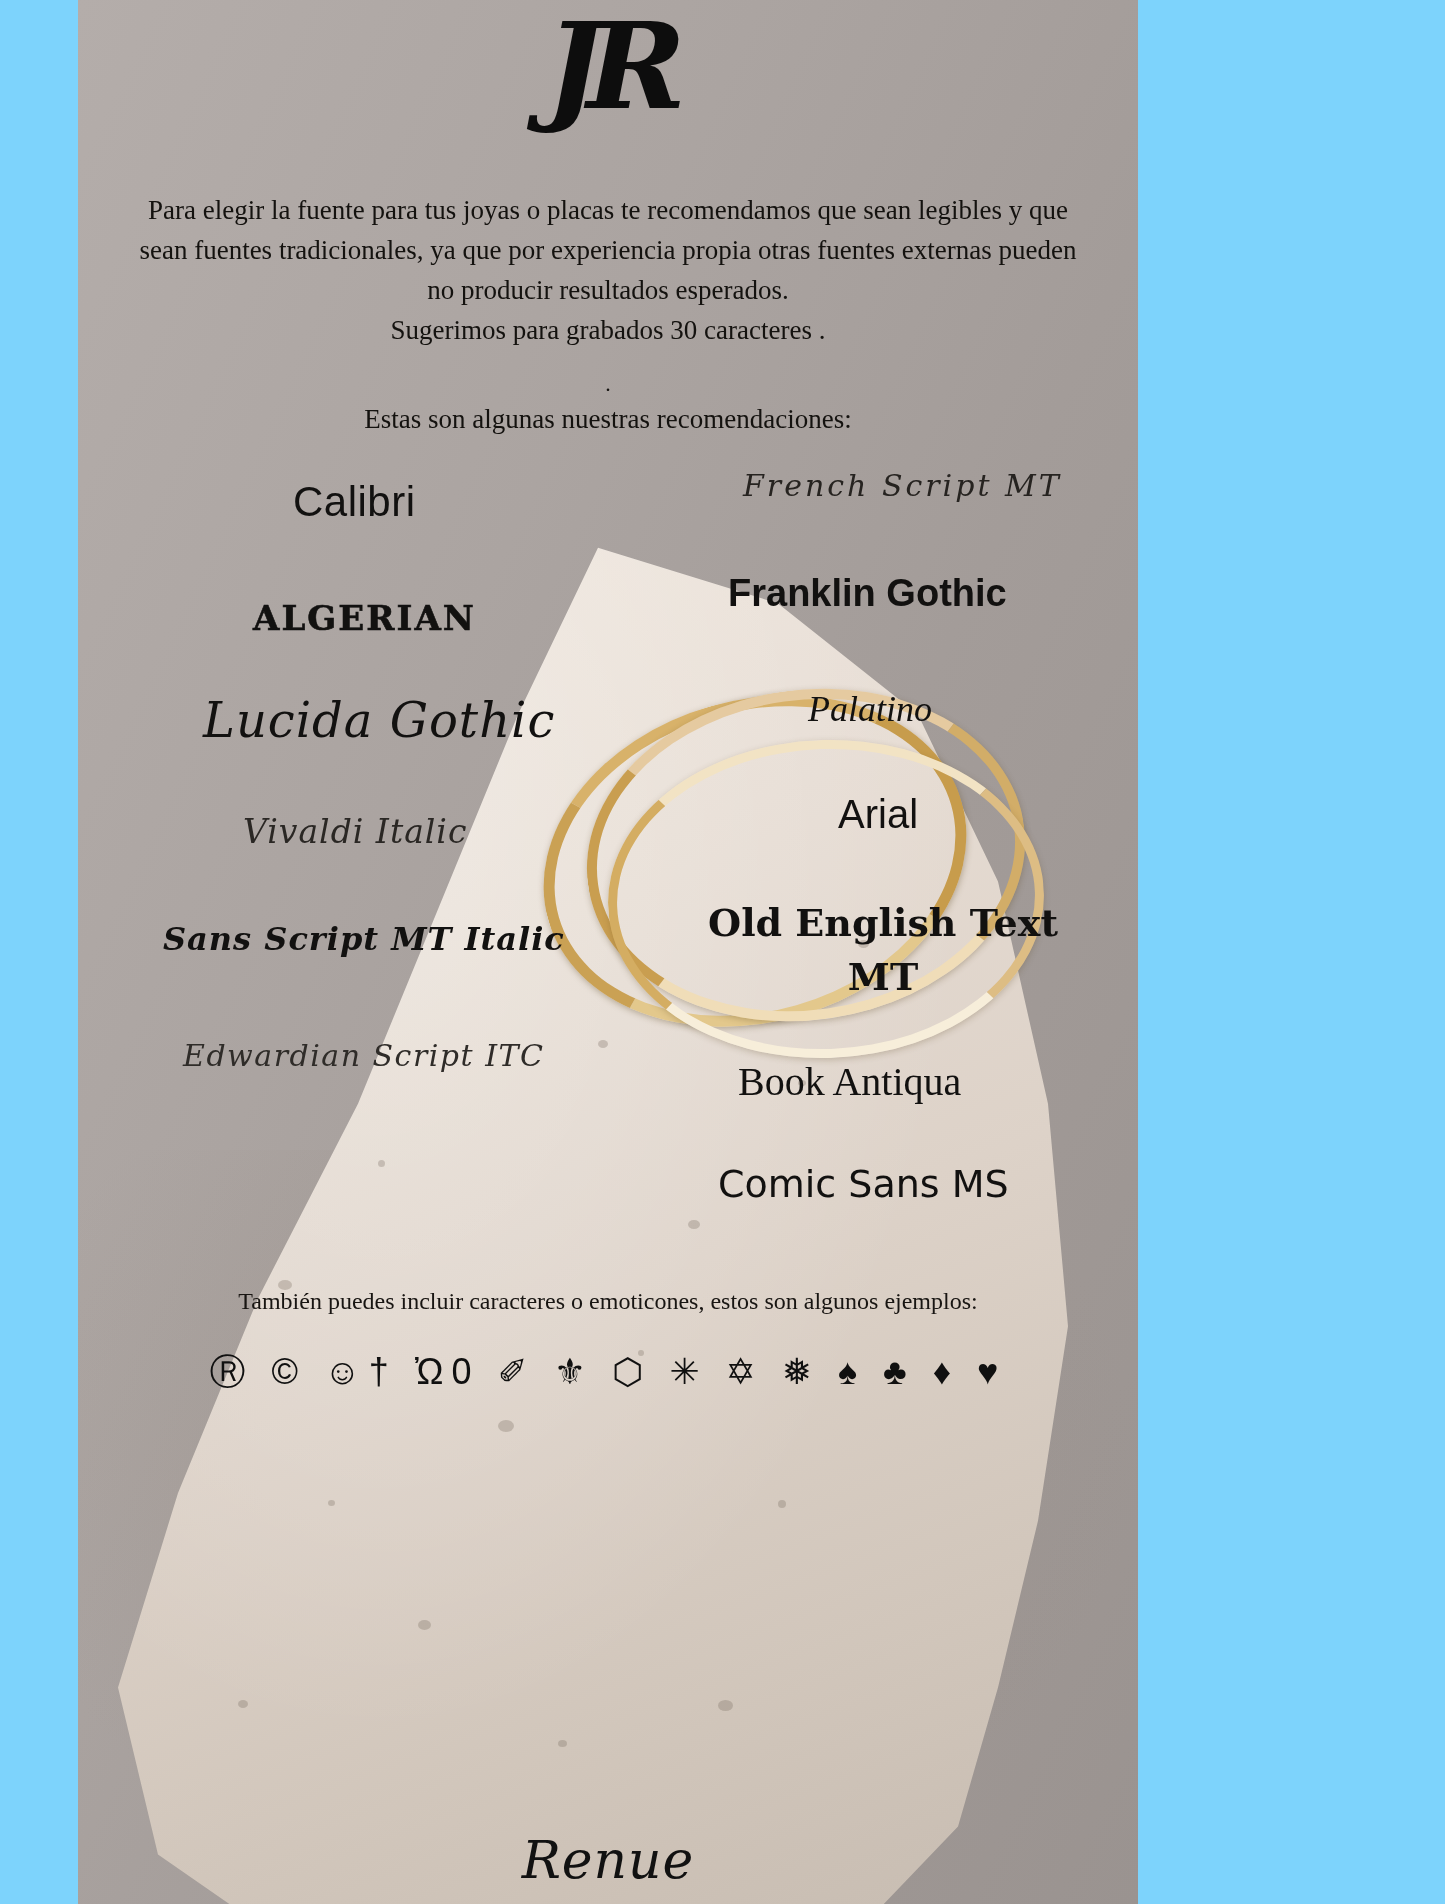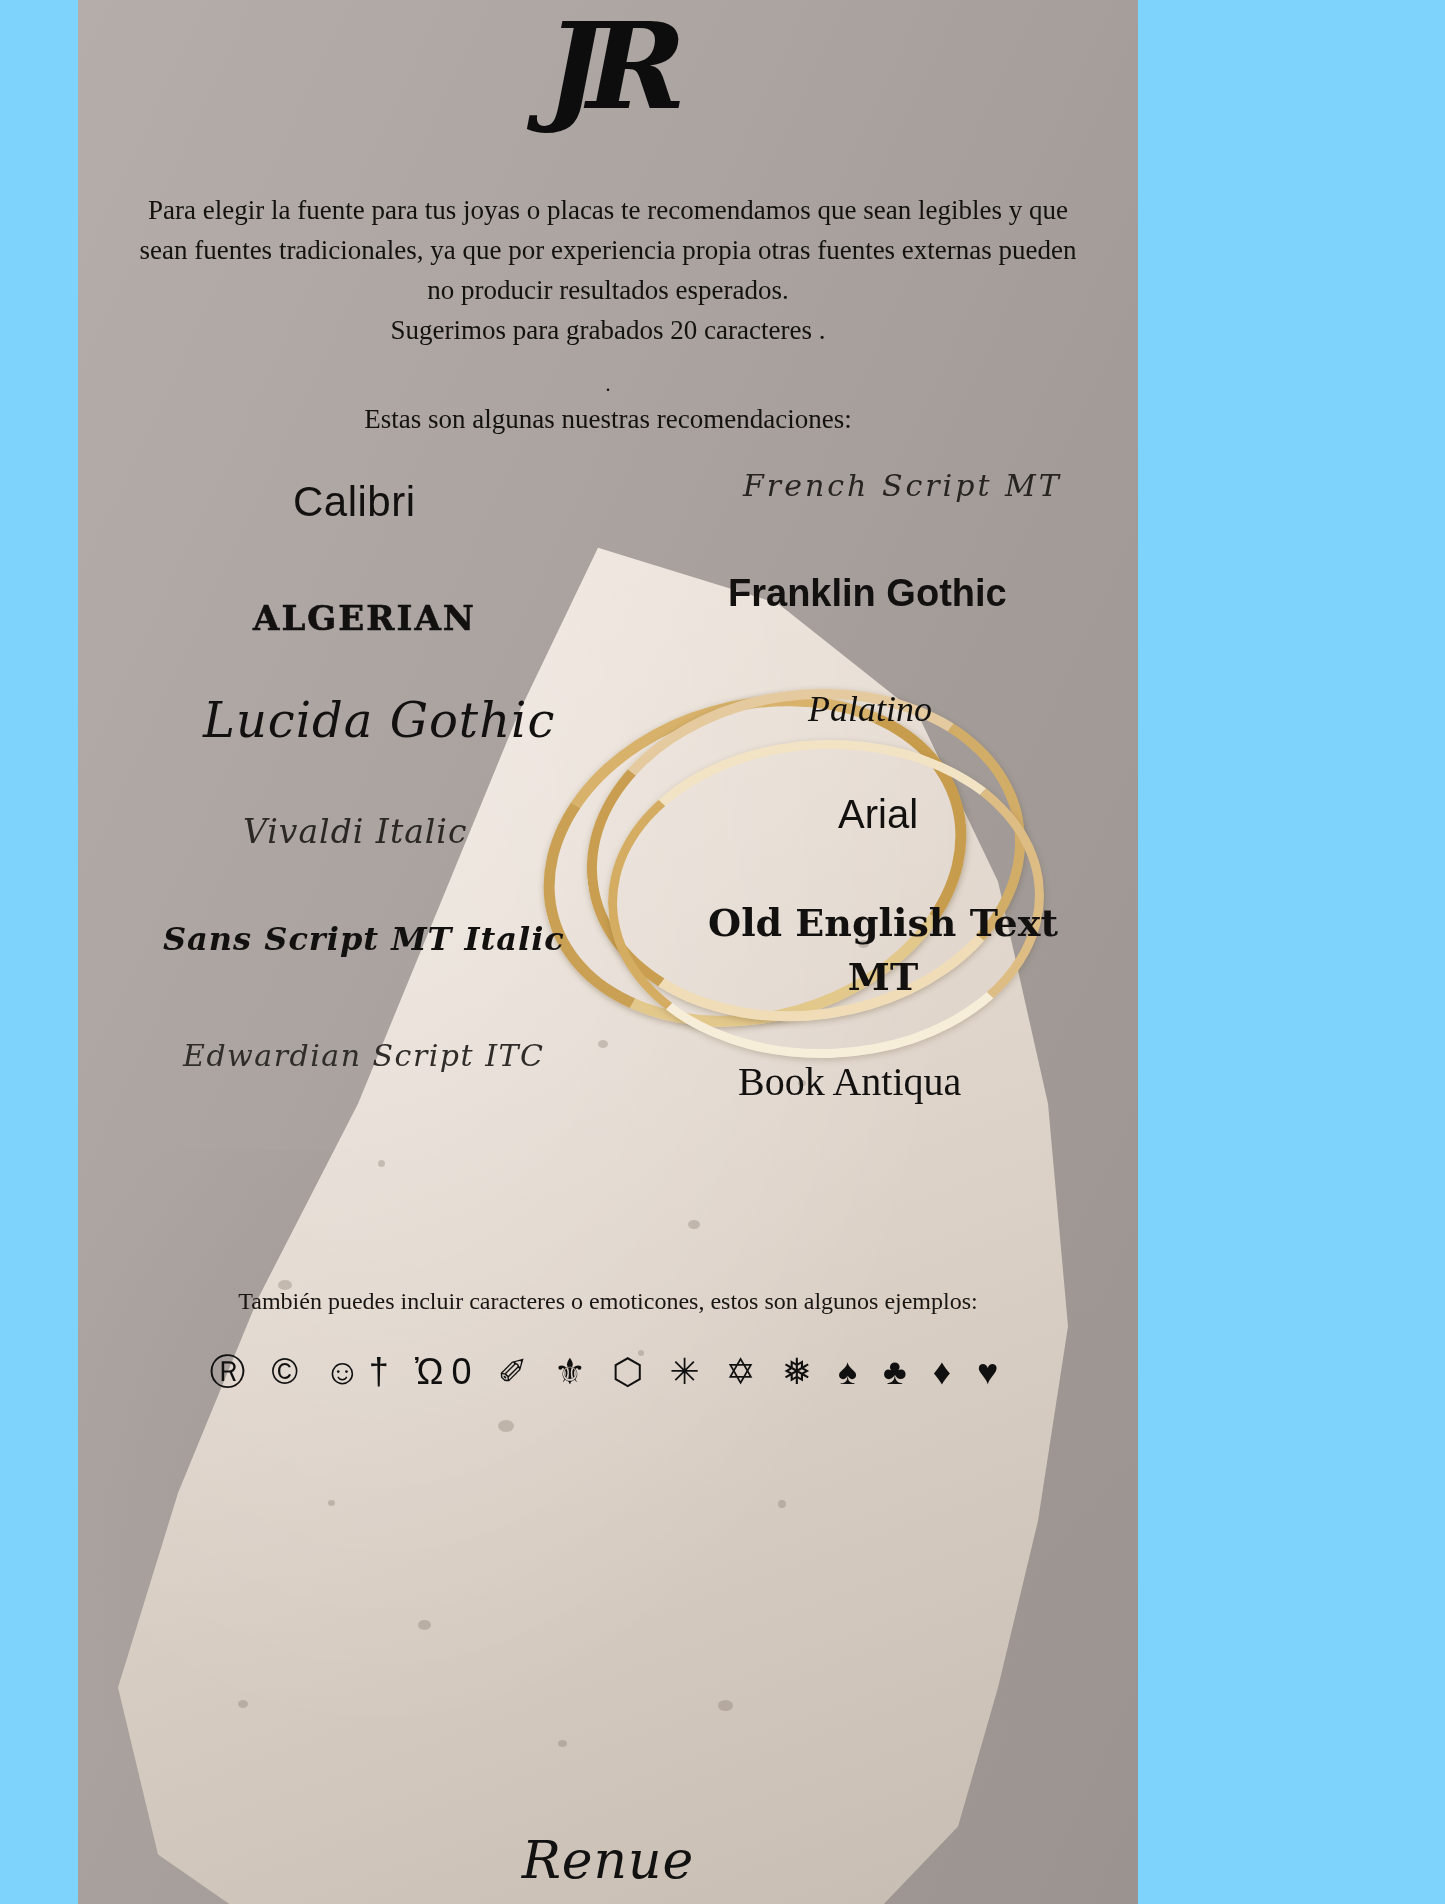--- a/index.html
+++ b/index.html
@@ -203,38 +203,39 @@
     </div>
 
     <div class="ring ring1"></div>
     <div class="ring ring2"></div>
     <div class="ring ring3"></div>
 
     <div class="logo">JR</div>
 
     <div class="intro">
       <span>Para elegir la fuente para tus joyas o placas te recomendamos que sean legibles y que sean fuentes tradicionales, ya que por experiencia propia otras fuentes externas pueden no producir resultados esperados.</span><br>
-      <span>Sugerimos para grabados 20 caracteres .</span>
+      <span>Sugerimos para grabados 30 caracteres .</span>
       <span class="dot">.</span>
     </div>
 
     <div class="subhead">Estas son algunas nuestras recomendaciones:</div>
 
     <div class="fontitem f-calibri">Calibri</div>
     <div class="fontitem f-algerian">ALGERIAN</div>
     <div class="fontitem f-lucida">Lucida Gothic</div>
     <div class="fontitem f-vivaldi">Vivaldi Italic</div>
     <div class="fontitem f-brush">Sans Script MT Italic</div>
     <div class="fontitem f-edwardian">Edwardian Script ITC</div>
 
     <div class="fontitem f-franklin">Franklin Gothic</div>
     <div class="fontitem f-french">French Script MT</div>
     <div class="fontitem f-palatino">Palatino</div>
     <div class="fontitem f-arial">Arial</div>
     <div class="fontitem f-olde">Old English Text MT</div>
     <div class="fontitem f-bookant">Book Antiqua</div>
+    <div class="fontitem f-comic">Comic Sans MS</div>
 
     <div class="emoji-caption">También puedes incluir  caracteres o emoticones, estos son algunos ejemplos:</div>
     <div class="emoji-row">Ⓡ © ☺† Ὠ0 ✐ ⚜ ⬡ ✳ ✡ ❅ ♠ ♣ ♦ ♥</div>
 
     <div class="brand">Renue</div>
   </div>
 </div>
 
 </body></html>

